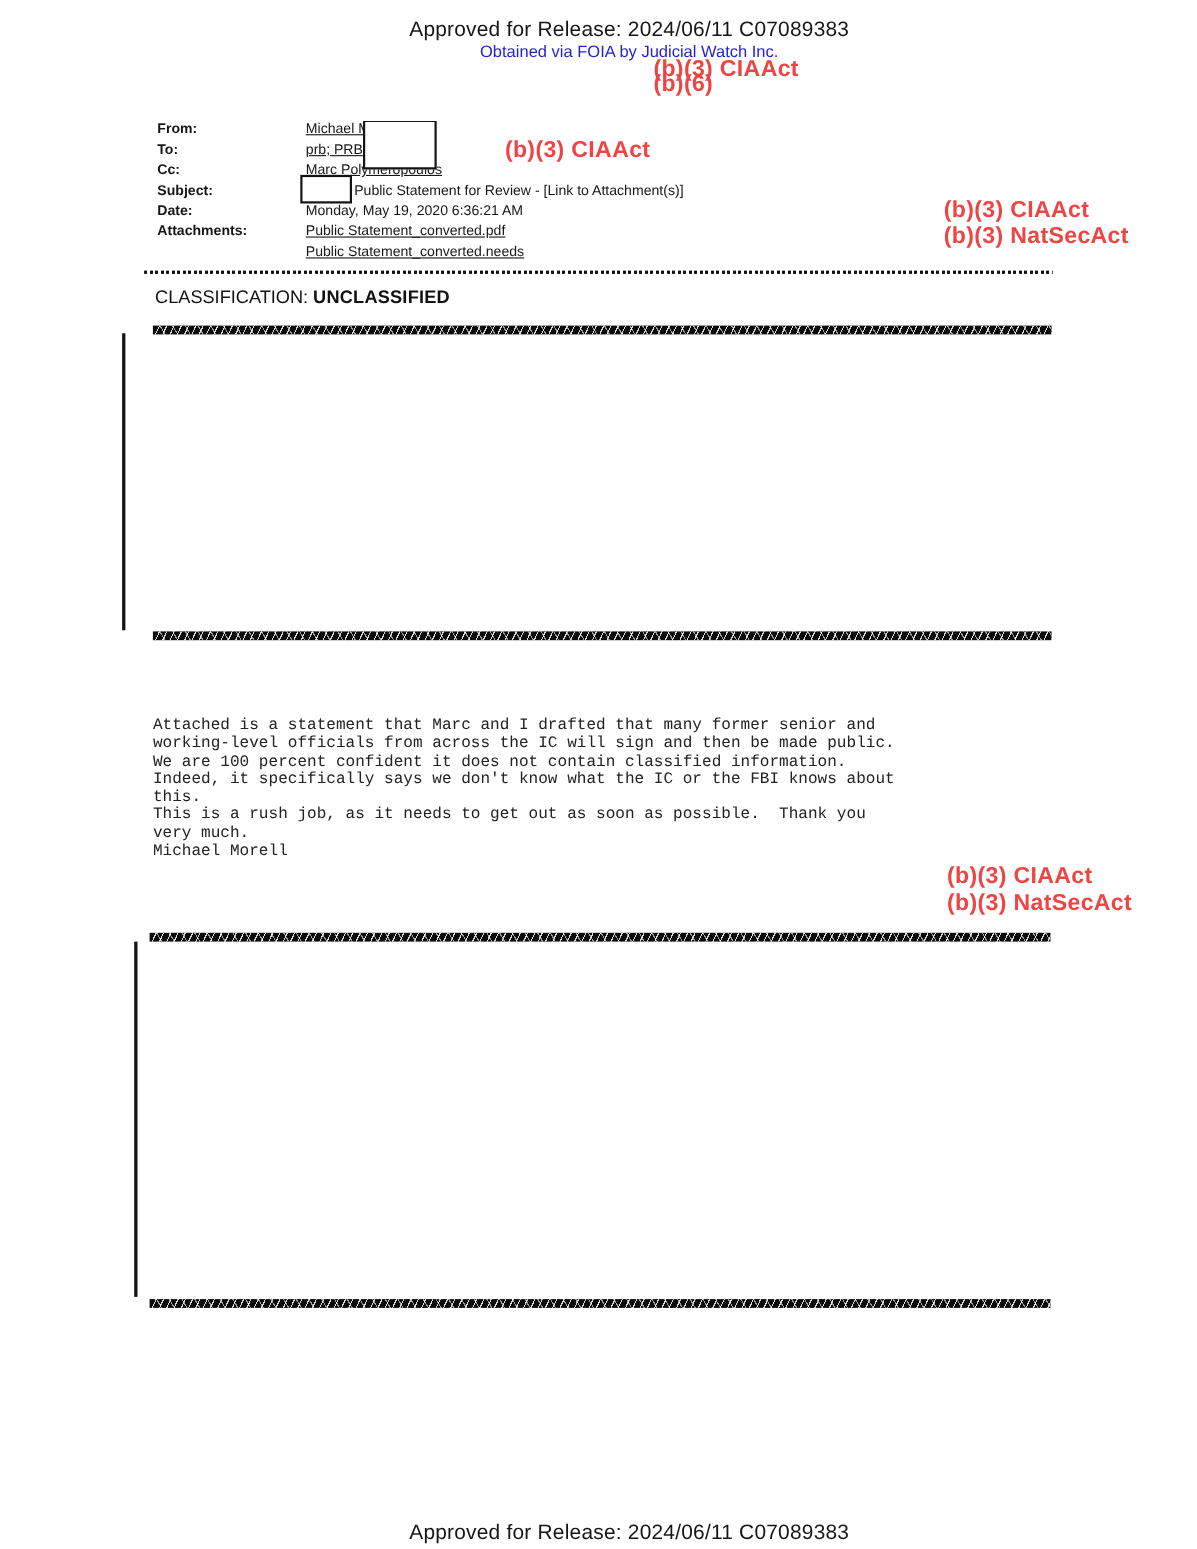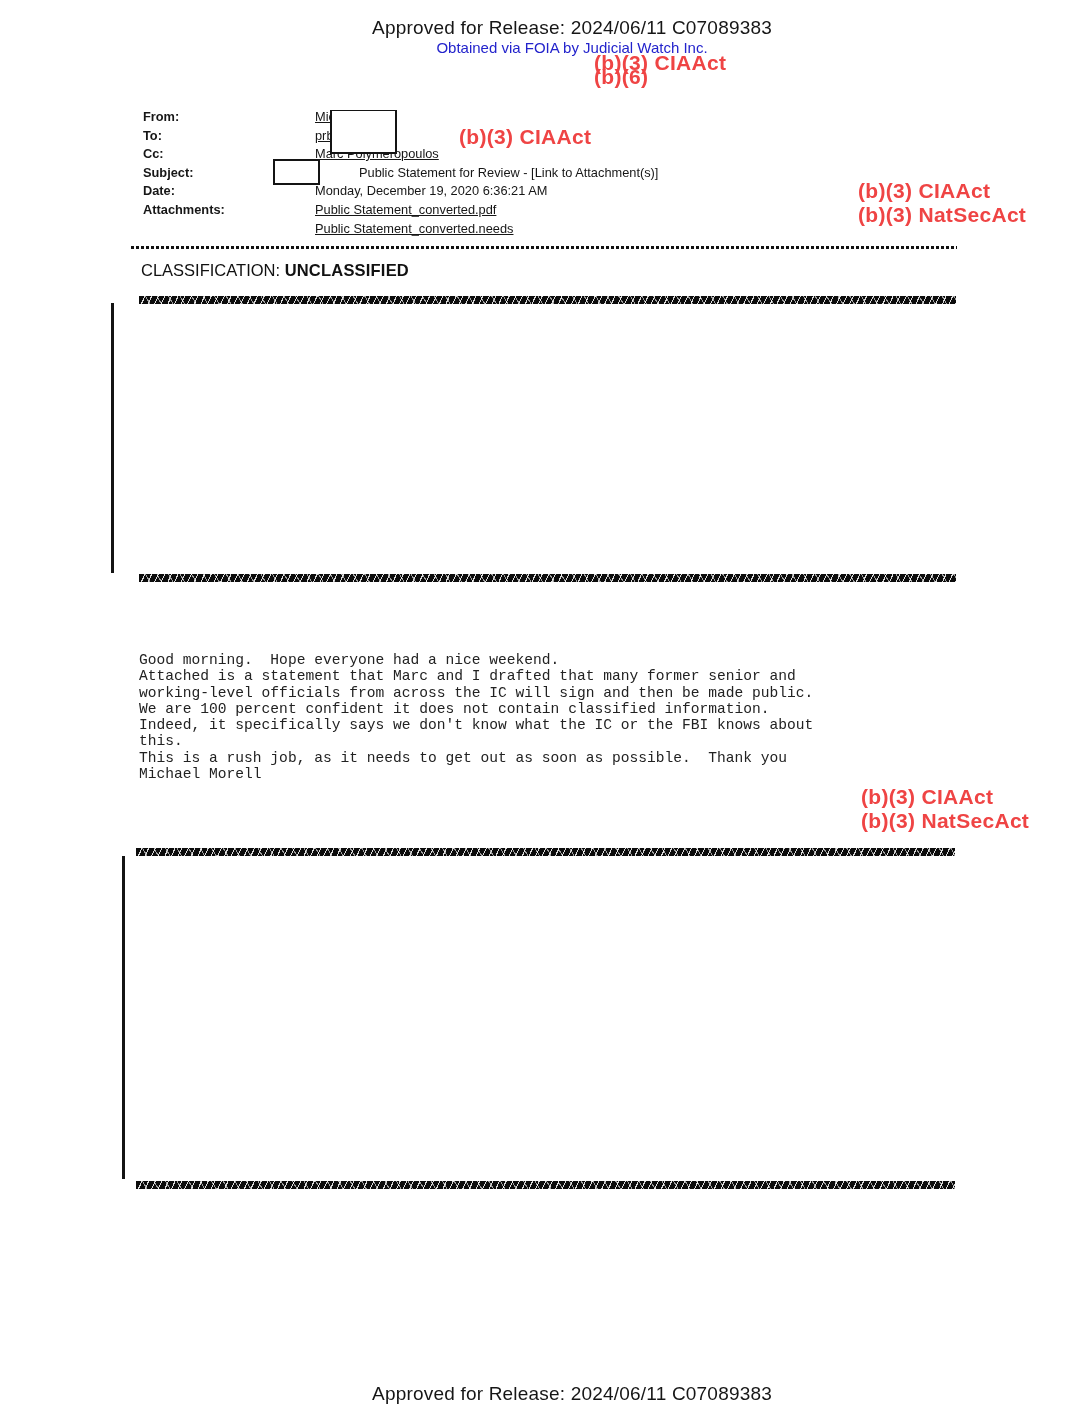--- a/index.html
+++ b/index.html
@@ -19,21 +19,21 @@
   .b3-top-1{left:594px;top:51px;}
   .b3-top-2{left:594px;top:65px;}
   .b3-hdr{left:459px;top:125px;}
   .b3-right-1{left:858px;top:179px;}
   .b3-right-2{left:858px;top:203px;}
   .b3-body-1{left:861px;top:785px;}
   .b3-body-2{left:861px;top:809px;}
 
   
   .email-header{position:absolute;left:143px;top:108px;font-size:12.8px;line-height:18.6px;color:#161616;}
-  .eh-row{display:flex;gap:37px;}
+  .eh-row{display:flex;}
   .eh-label{width:135px;font-weight:bold;flex:0 0 135px;}
   .eh-value{white-space:nowrap;}
   .u{text-decoration:underline;}
   .subject-pad{margin-left:44px;}
   .redaction-box{position:absolute;background:#ffffff;border:2px solid #141414;}
   .rbox-to{left:330px;top:110px;width:63px;height:41px;border-top-width:1px;}
   .rbox-subject{left:273px;top:159px;width:43px;height:22px;}
 
   .dotted-line{position:absolute;left:131px;top:246px;width:826px;height:3px;
     background-image:repeating-linear-gradient(90deg,#111 0 3px,transparent 3px 5px);}
@@ -80,21 +80,21 @@
     <div class="eh-row">
       <span class="eh-label">Cc:</span>
       <span class="eh-value u">Marc Polymeropoulos</span>
     </div>
     <div class="eh-row">
       <span class="eh-label">Subject:</span>
       <span class="eh-value subject-pad">Public Statement for Review - [Link to Attachment(s)]</span>
     </div>
     <div class="eh-row">
       <span class="eh-label">Date:</span>
-      <span class="eh-value">Monday, December 19, 2020 6:36:21 AM</span>
+      <span class="eh-value">Monday, May 19, 2020 6:36:21 AM</span>
     </div>
     <div class="eh-row">
       <span class="eh-label">Attachments:</span>
       <span class="eh-value">
         <span class="u" style="display:block;">Public Statement_converted.pdf</span>
         <span class="u" style="display:block;">Public Statement_converted.needs</span>
       </span>
     </div>
   </div>
 
@@ -109,27 +109,27 @@
 
   <div class="classification">
     <span>CLASSIFICATION: </span><b>UNCLASSIFIED</b>
   </div>
 
   <div class="hatch hatch-1"></div>
   <div class="vline vline-1"></div>
   <div class="hatch hatch-2"></div>
 
   <div class="body-text">
-    <div>Good morning.  Hope everyone had a nice weekend.</div>
     <div>Attached is a statement that Marc and I drafted that many former senior and</div>
     <div>working-level officials from across the IC will sign and then be made public.</div>
     <div>We are 100 percent confident it does not contain classified information.</div>
     <div>Indeed, it specifically says we don't know what the IC or the FBI knows about</div>
     <div>this.</div>
     <div>This is a rush job, as it needs to get out as soon as possible.  Thank you</div>
+    <div>very much.</div>
     <div>Michael Morell</div>
   </div>
 
   <div class="b3 b3-body-1">(b)(3) CIAAct</div>
   <div class="b3 b3-body-2">(b)(3) NatSecAct</div>
 
   <div class="hatch hatch-3"></div>
   <div class="vline vline-2"></div>
   <div class="hatch hatch-4"></div>
 

